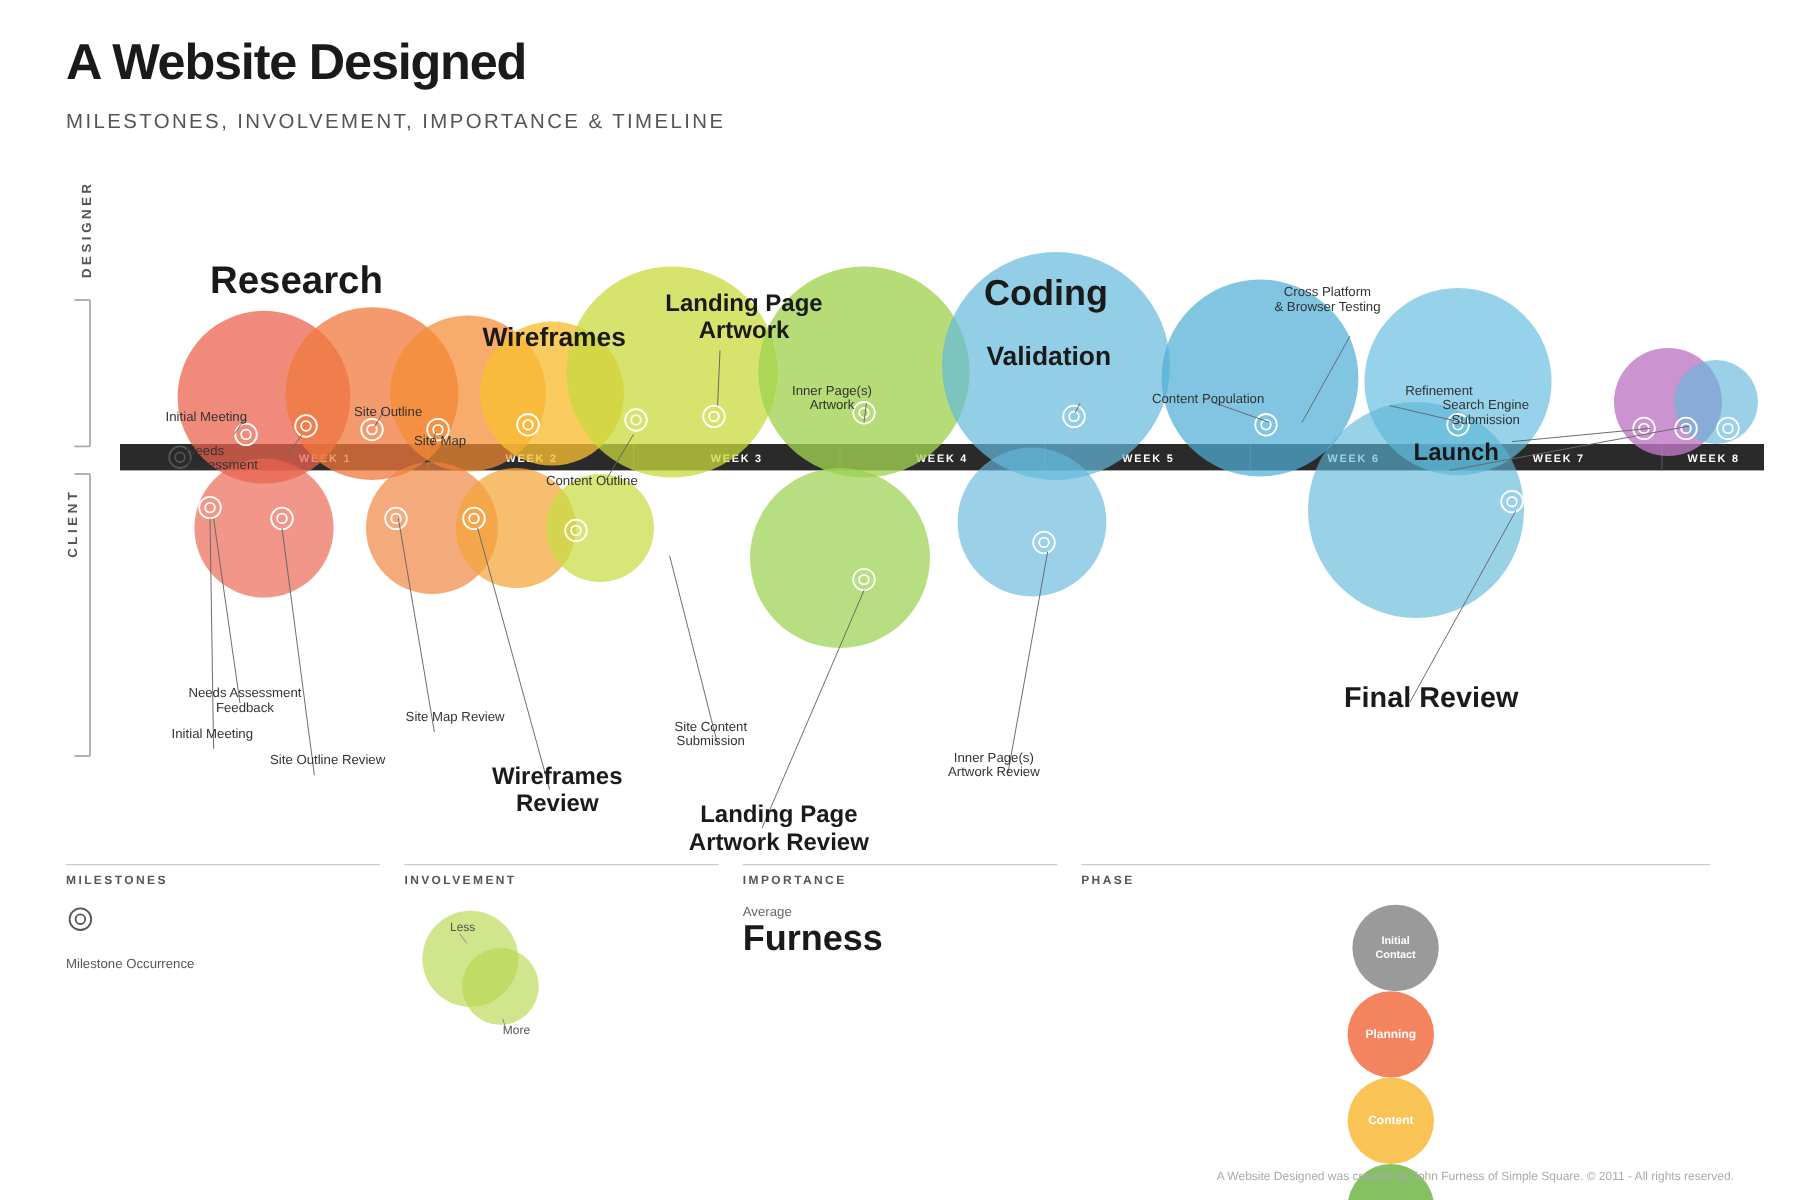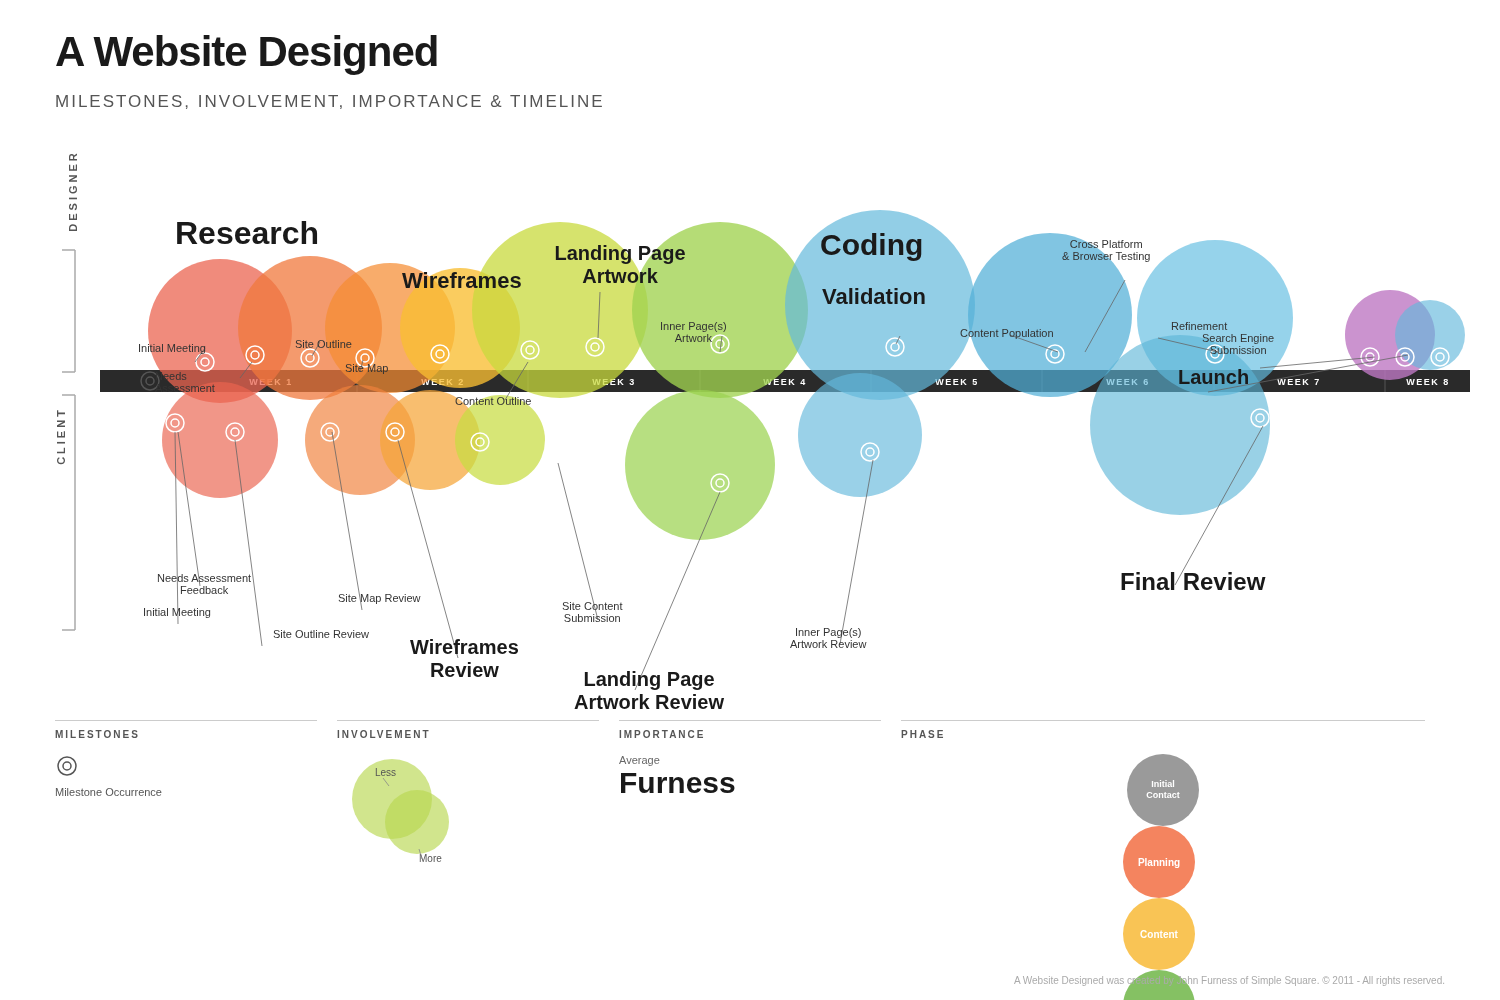--- a/index.html
+++ b/index.html
@@ -79,21 +79,21 @@
       letter-spacing: 2px;
       color: #555;
       font-weight: 600;
       border-top: 1.5px solid #ccc;
       padding-top: 8px;
       margin-bottom: 14px;
     }
     .legend-content {
       display: flex;
       flex-direction: column;
-      gap: 8px;
+      gap: 20px;
     }
 
     
     .footer {
       position: absolute;
       bottom: 14px;
       right: 55px;
       font-size: 10px;
       color: #aaa;
       margin-top: 43px;
@@ -288,21 +288,21 @@
 <div style="position:absolute;top:228px;left:820px;font-size:30px;font-weight:700;color:#1a1a1a;">Coding</div>
 <div style="position:absolute;top:284px;left:822px;font-size:22px;font-weight:700;color:#1a1a1a;">Validation</div>
 <div style="position:absolute;top:327px;left:960px;font-size:11px;color:#333;">Content Population</div>
 <div style="position:absolute;top:238px;left:1062px;font-size:11px;color:#333;text-align:center;">Cross Platform<br>&amp; Browser Testing</div>
 <div style="position:absolute;top:320px;left:1125px;font-size:11px;color:#333;padding-left:46px;">Refinement</div>
 <div style="position:absolute;top:332px;left:1202px;font-size:11px;color:#333;text-align:center;">Search Engine<br>Submission</div>
 <div style="position:absolute;top:366px;left:1178px;font-size:20px;font-weight:700;color:#1a1a1a;">Launch</div>
 
 <div style="position:absolute;top:572px;left:157px;font-size:11px;color:#333;text-align:center;">Needs Assessment<br>Feedback</div>
 <div style="position:absolute;top:606px;left:143px;font-size:11px;color:#333;">Initial Meeting</div>
-<div style="position:absolute;top:628px;left:225px;font-size:11px;color:#333;margin-left:48px;">Site Outline Review</div>
+<div style="position:absolute;top:628px;left:225px;font-size:11px;color:#333;">Site Outline Review</div>
 <div style="position:absolute;top:592px;left:338px;font-size:11px;color:#333;">Site Map Review</div>
 <div style="position:absolute;top:636px;left:410px;font-size:20px;font-weight:700;color:#1a1a1a;text-align:center;">Wireframes<br>Review</div>
 <div style="position:absolute;top:600px;left:562px;font-size:11px;color:#333;text-align:center;">Site Content<br>Submission</div>
 <div style="position:absolute;top:668px;left:574px;font-size:20px;font-weight:700;color:#1a1a1a;text-align:center;">Landing Page<br>Artwork Review</div>
 <div style="position:absolute;top:626px;left:790px;font-size:11px;color:#333;text-align:center;">Inner Page(s)<br>Artwork Review</div>
 <div style="position:absolute;top:568px;left:1120px;font-size:24px;font-weight:700;color:#1a1a1a;">Final Review</div>
 
 <div class="legend-area">
 
   <div class="legend-section">

